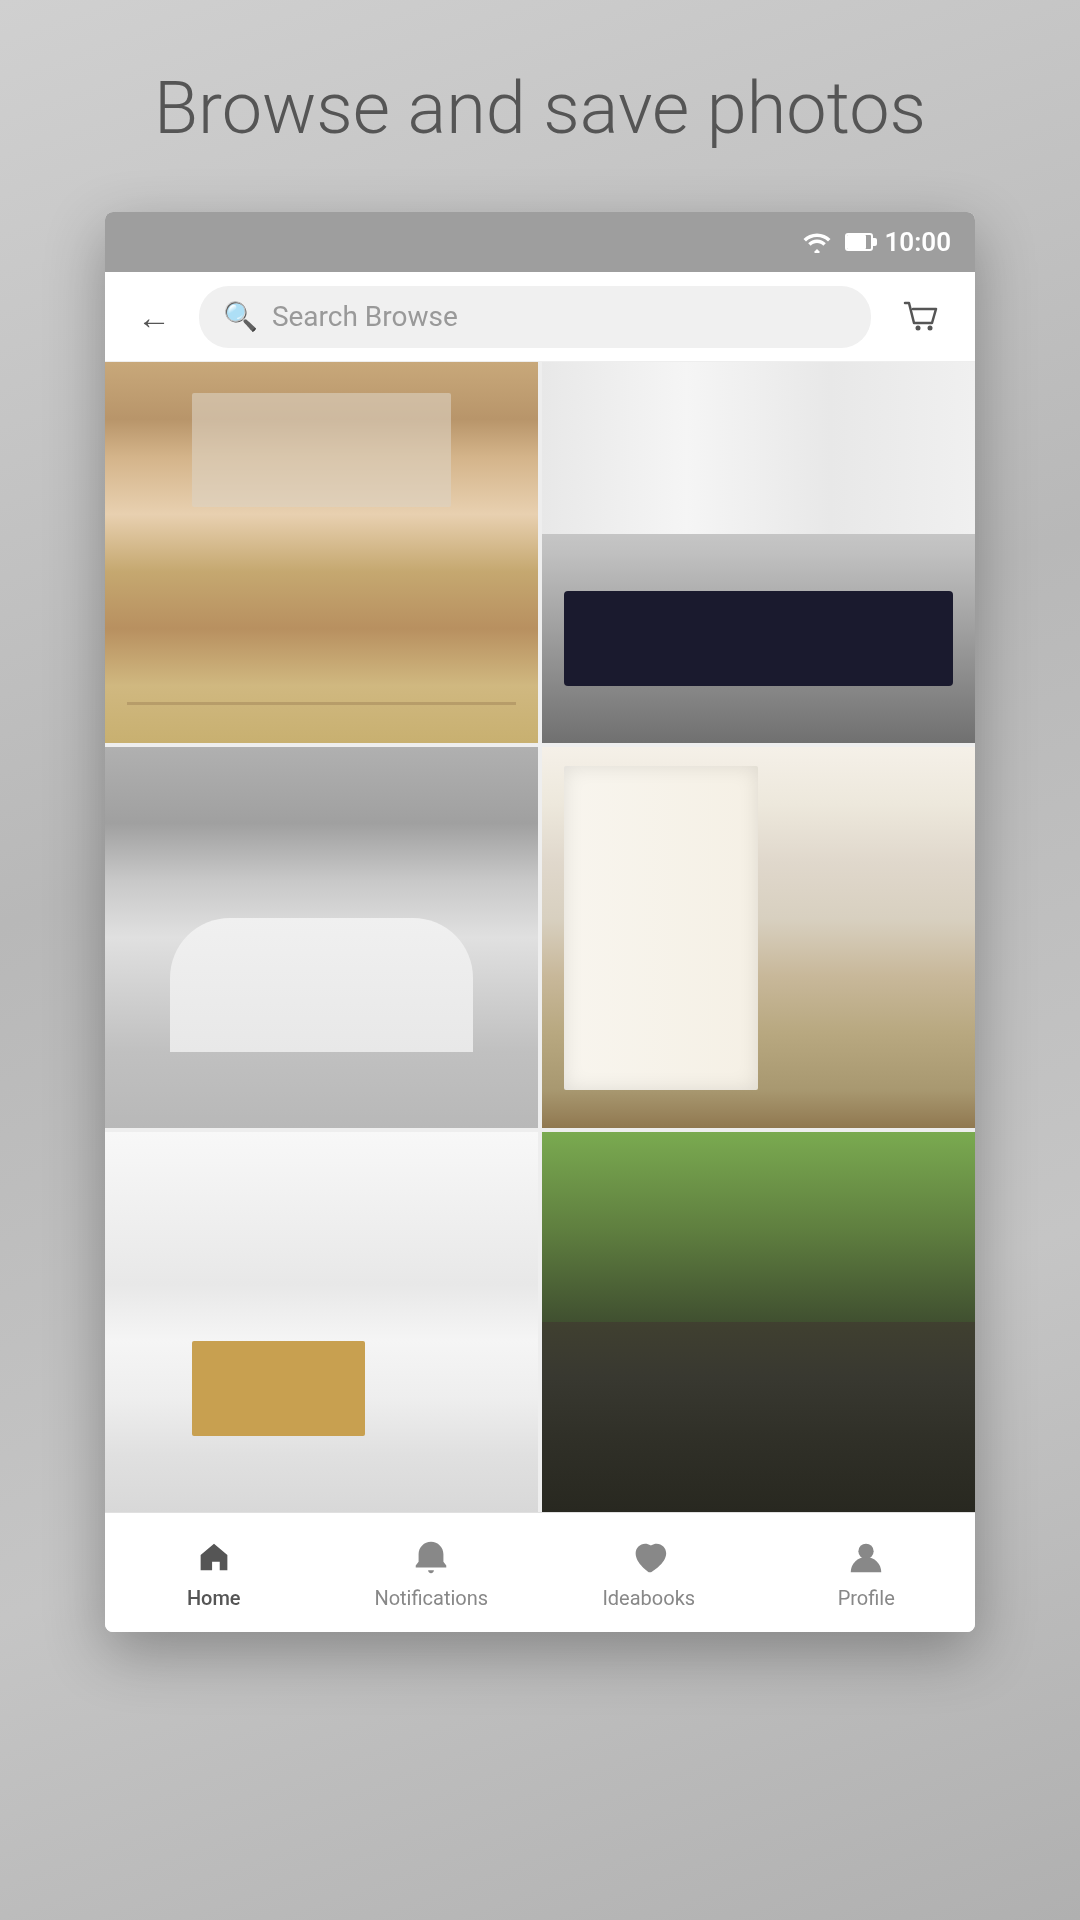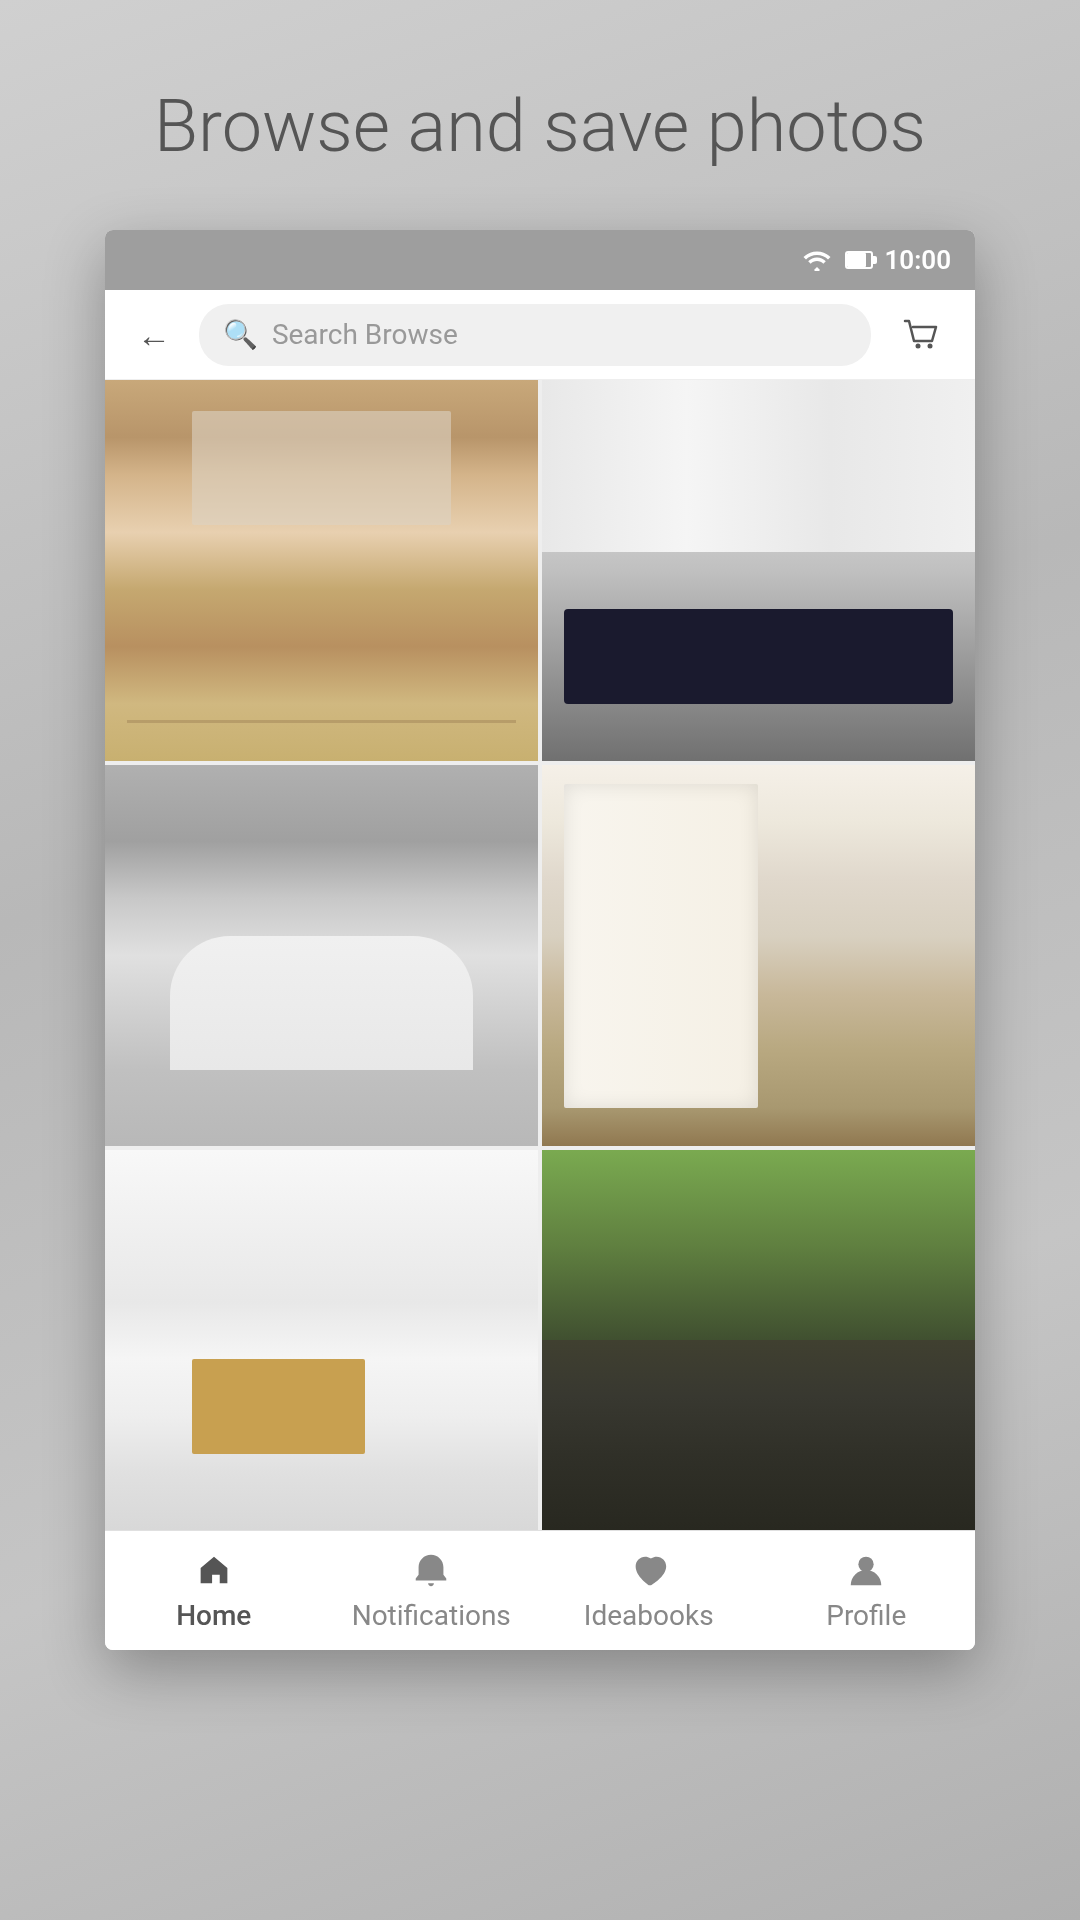--- a/index.html
+++ b/index.html
@@ -13,21 +13,21 @@
       align-items: center;
       justify-content: flex-start;
       font-family: -apple-system, BlinkMacSystemFont, 'Segoe UI', Roboto, sans-serif;
       overflow: hidden;
     }
 
     .page-title {
       font-size: 72px;
       font-weight: 300;
       color: #555;
-      margin-top: 84px;
+      margin-top: 66px;
       margin-bottom: 60px;
       text-align: center;
       padding: 0 40px;
       line-height: 1.2;
     }
 
     .phone-frame {
       width: 870px;
       background: #fff;
       border-radius: 8px;
@@ -278,21 +278,21 @@
     .nav-item {
       flex: 1;
       display: flex;
       flex-direction: column;
       align-items: center;
       justify-content: center;
       gap: 8px;
       cursor: pointer;
     }
     .nav-label {
-      font-size: 28px;
+      font-size: 20px;
       color: #888;
     }
     .nav-label.active {
       color: #555;
       font-weight: 500;
     }
 
     
     .nav-svg {
       width: 42px;

